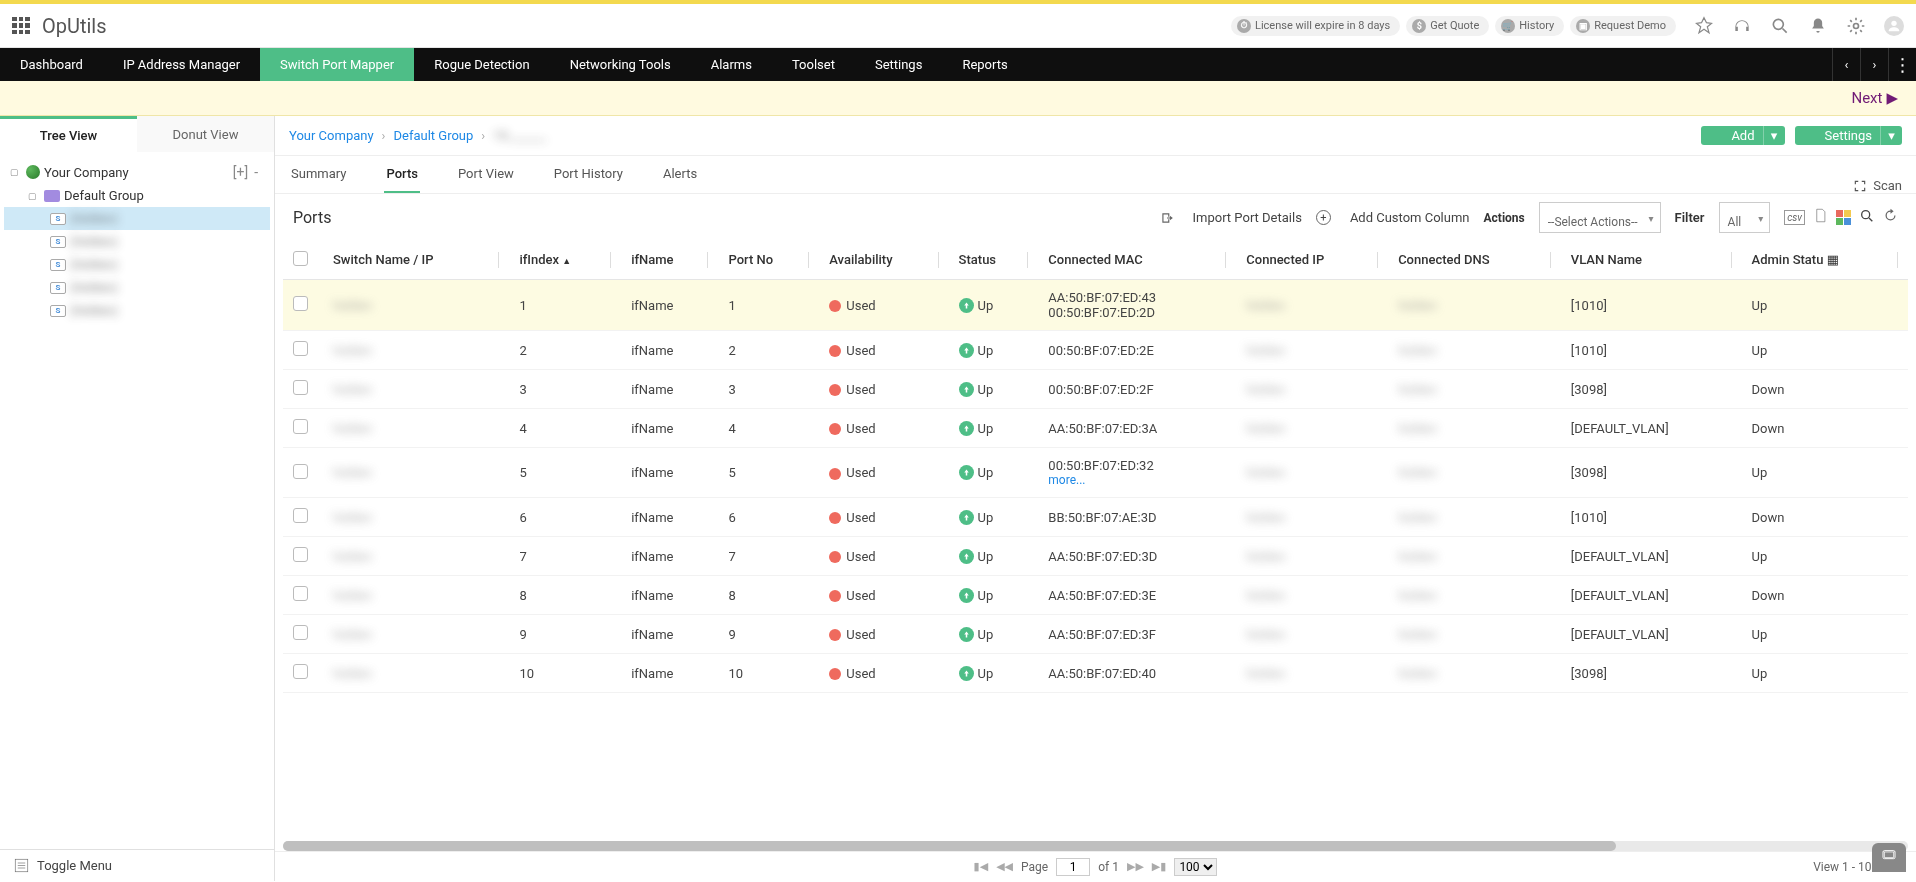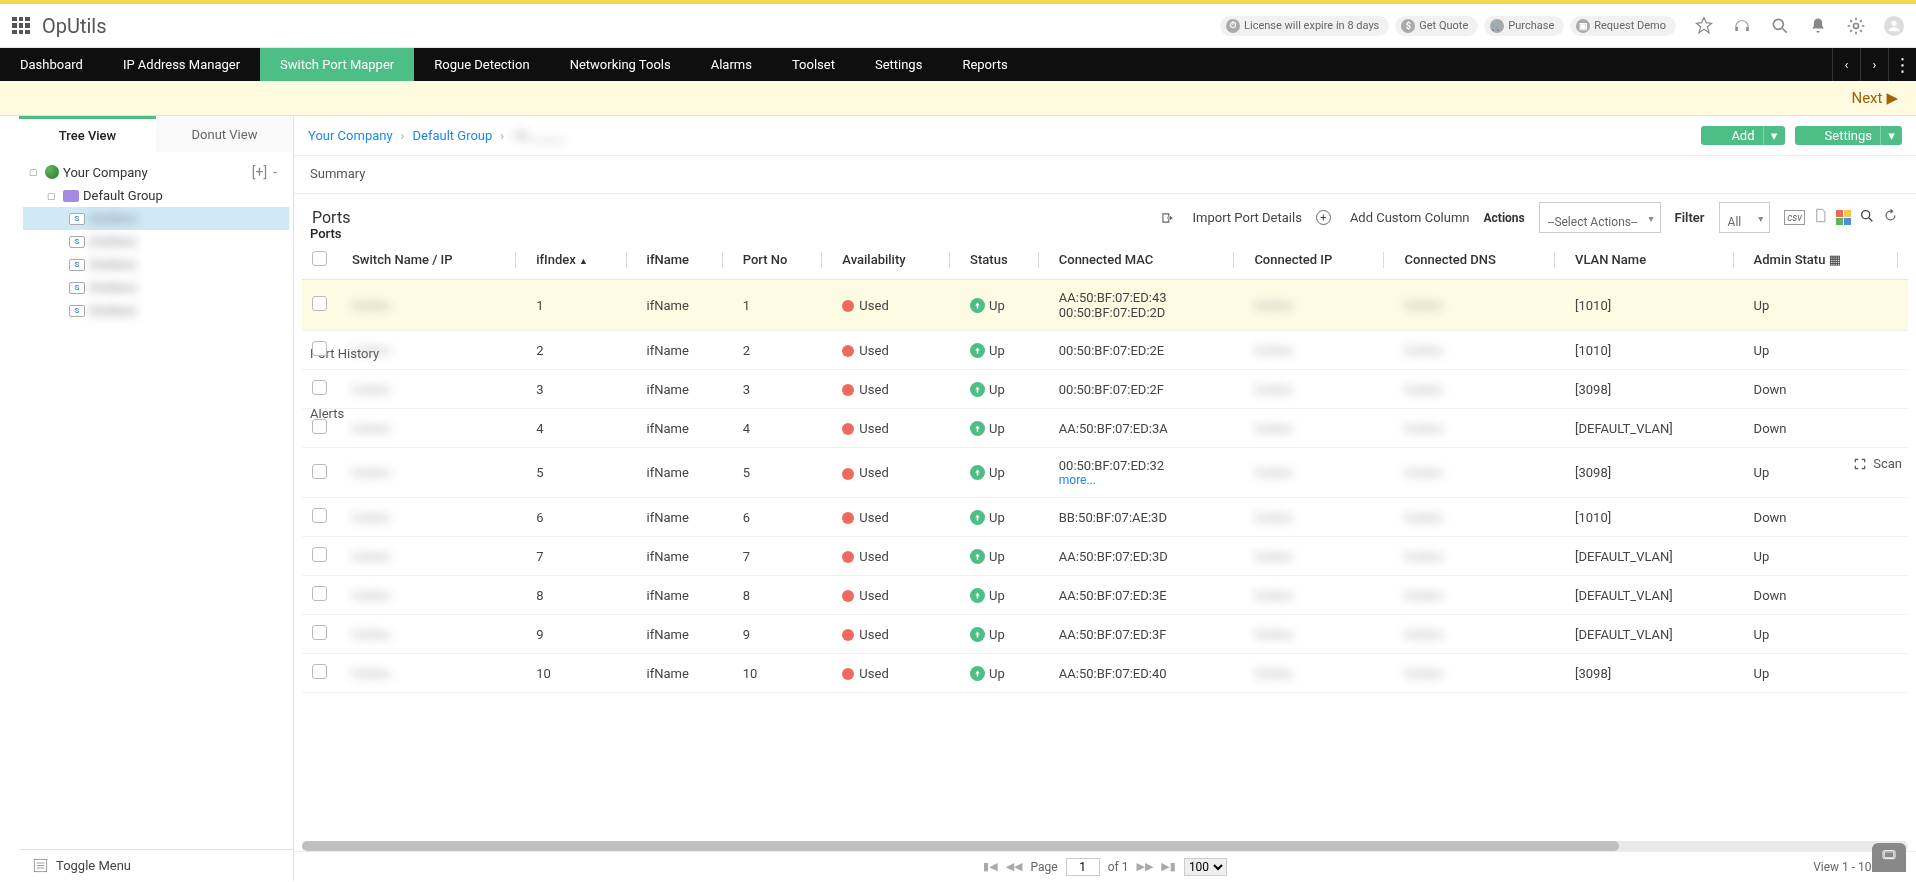--- a/index.html
+++ b/index.html
@@ -27,24 +27,24 @@
 .main-nav-spacer { flex: 1; }
 .nav-arrows { display: flex; align-items: center; }
 .nav-arrow { width: 28px; display: flex; align-items: center; justify-content: center; color: #fff; cursor: pointer; border-left: 1px solid #333; height: 100%; }
 .nav-more { width: 28px; display: flex; align-items: center; justify-content: center; color: #fff; cursor: pointer; border-left: 1px solid #333; height: 100%; font-size: 18px; }
 
 
 .info-banner { background: #fffae0; border-bottom: 1px solid #f0e6a8; padding: 8px 18px; display: flex; align-items: center; font-size: 13px; color: #333; }
 .info-banner-content { flex: 1; text-align: center; }
 .info-banner strong { font-weight: 600; }
 .info-close { margin-left: 12px; color: #888; cursor: pointer; border: 1px solid #aaa; border-radius: 50%; width: 16px; height: 16px; display: inline-flex; align-items: center; justify-content: center; font-size: 10px; }
-.info-next { color: #a16207; font-size: 15px; cursor: pointer; display: inline-flex; align-items: center; gap: 4px; margin-left: auto; }
-
-
-.main-layout { display: flex; height: calc(100vh - 4px - 44px - 33px - 36px); margin-left: 19px; }
+.info-next { color: #701a75; font-size: 15px; cursor: pointer; display: inline-flex; align-items: center; gap: 4px; margin-left: auto; }
+
+
+.main-layout { display: flex; height: calc(100vh - 4px - 44px - 33px - 36px); }
 .left-panel { width: 275px; border-right: 1px solid #e0e0e0; display: flex; flex-direction: column; background: #fff; }
 .view-tabs { display: flex; height: 36px; }
 .view-tab { flex: 1; display: flex; align-items: center; justify-content: center; font-size: 13px; color: #666; cursor: pointer; background: #f9f9f9; }
 .view-tab.active { background: #fff; color: #222; border-top: 3px solid #4ebe87; font-weight: 500; }
 .tree-container { flex: 1; padding: 8px 4px; overflow: auto; }
 .tree-row { display: flex; align-items: center; padding: 4px 6px; cursor: pointer; font-size: 13px; color: #333; gap: 4px; }
 .tree-row .tree-toggle { width: 12px; color: #888; font-size: 9px; }
 .tree-row.level-1 { padding-left: 24px; }
 .tree-row.level-2 { padding-left: 46px; }
 .tree-row.selected { background: #cfe9f7; }
@@ -59,21 +59,21 @@
 .right-panel { flex: 1; display: flex; flex-direction: column; overflow: hidden; }
 .breadcrumb-bar { height: 40px; display: flex; align-items: center; padding: 0 14px; gap: 10px; border-bottom: 1px solid #eee; }
 .breadcrumb { display: flex; align-items: center; gap: 8px; font-size: 13px; }
 .breadcrumb a { color: #1e88e5; cursor: pointer; }
 .breadcrumb .sep { color: #aaa; }
 .breadcrumb .current { color: #333; }
 .breadcrumb-spacer { flex: 1; }
 .btn-green { background: #4ebe87; color: #fff; padding: 2px 30px; border-radius: 3px; font-size: 13px; cursor: pointer; display: inline-flex; position: relative; }
 .btn-green .caret-part { position: absolute; right: 0; top: 0; bottom: 0; width: 22px; border-left: 1px solid rgba(255,255,255,.3); display: flex; align-items: center; justify-content: center; }
 
-.sub-tabs { display: flex; align-items: flex-start; height: 38px; padding: 0 14px; gap: 23px; border-bottom: 1px solid #eee; flex-direction: column; }
+.sub-tabs { display: flex; align-items: flex-end; height: 38px; padding: 0 14px; gap: 36px; border-bottom: 1px solid #eee; }
 .sub-tab { font-size: 13px; color: #555; padding: 10px 2px; cursor: pointer; border-bottom: 2px solid transparent; }
 .sub-tab.active { color: #222; border-bottom-color: #4ebe87; font-weight: 500; }
 .scan-btn { margin-left: auto; display: flex; align-items: center; gap: 6px; color: #555; cursor: pointer; font-size: 13px; }
 
 .section-bar { display: flex; align-items: center; padding: 8px 18px; gap: 14px; flex-wrap: wrap; }
 .section-title { font-size: 16px; color: #333; margin-right: auto; }
 .tool-link { display: inline-flex; align-items: center; gap: 19px; color: #444; font-size: 13px; cursor: pointer; }
 .tool-link .circ { width: 15px; height: 15px; border: 1px solid #666; border-radius: 50%; display: inline-flex; align-items: center; justify-content: center; font-size: 11px; }
 .actions-label { font-weight: 700; font-size: 12px; }
 .select-box { border: 1px solid #ccc; padding: 12px 22px 3px 8px; font-size: 12px; color: #666; background: #fff; position: relative; cursor: pointer; }
@@ -132,21 +132,21 @@
       <span class="pill">
         <span class="pill-icon">⏱</span>
         <span>License will expire in 8 days</span>
       </span>
       <span class="pill">
         <span class="pill-icon">$</span>
         <span>Get Quote</span>
       </span>
       <span class="pill">
         <span class="pill-icon">🛒</span>
-        <span>Purchase</span>
+        <span>History</span>
       </span>
       <span class="pill">
         <span class="pill-icon">▣</span>
         <span>Request Demo</span>
       </span>
     </div>
   <div class="header-icons">
     <svg viewBox="0 0 24 24">
         <path d="M12 2l3 6 6 1-5 4 2 7-6-4-6 4 2-7-5-4 6-1z" fill="none" stroke="#888" stroke-width="1.5"></path>
       </svg>

